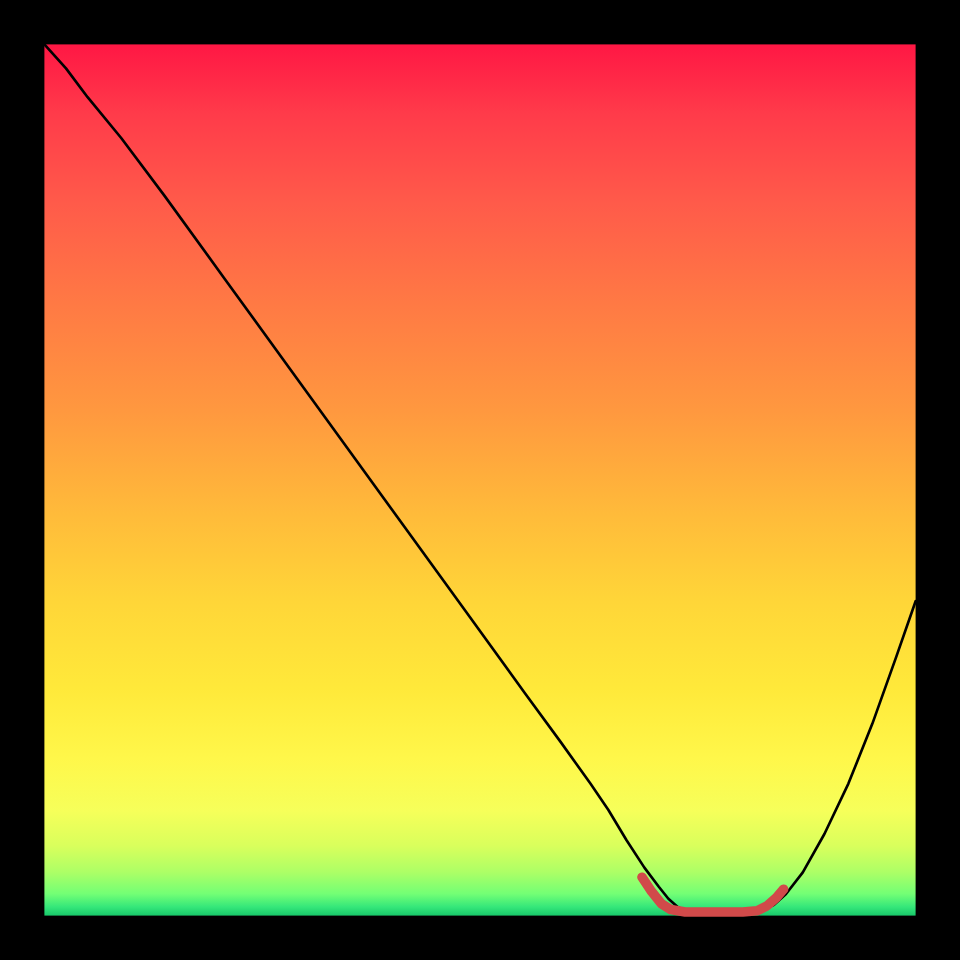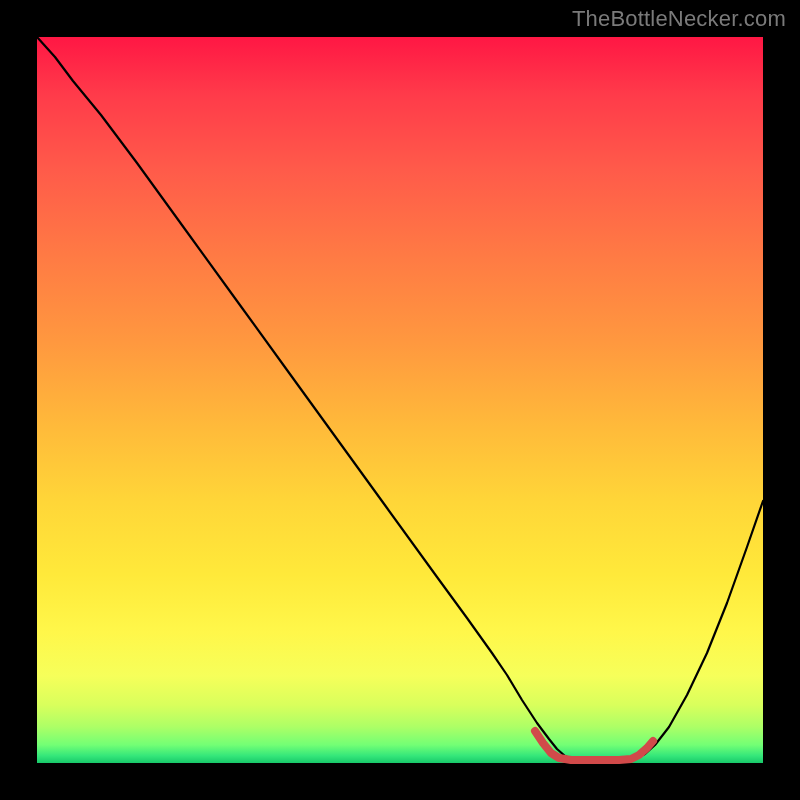--- a/index.html
+++ b/index.html
@@ -61,21 +61,20 @@
     font-size: 22px;
     font-weight: 500;
     letter-spacing: 0.2px;
     user-select: none;
   }
 </style>
 </head>
 <body>
 
 <div class="frame">
-  <div class="watermark">TheBottleNecker.com</div>
 
   <div class="plot">
     <svg viewBox="0 0 726 726" preserveAspectRatio="none">
       <path id="curve-path" fill="none" stroke="#000000" stroke-width="2.2" stroke-linejoin="round" stroke-linecap="round" d="M0.0,0.0 L18.0,20.0 L36.0,44.0 L64.0,78.0 L100.0,126.0 L150.0,195.0 L200.0,264.0 L250.0,333.0 L300.0,402.0 L350.0,471.0 L400.0,540.0 L430.0,581.0 L455.0,616.0 L470.0,638.0 L485.0,663.0 L500.0,686.0 L512.0,702.0 L520.0,712.0 L528.0,719.0 L536.0,723.0 L554.0,723.0 L570.0,723.0 L588.0,723.0 L600.0,721.0 L608.0,717.0 L618.0,708.0 L632.0,690.0 L650.0,658.0 L670.0,616.0 L690.0,566.0 L710.0,510.0 L726.0,464.0"></path>
       <path id="highlight-path" fill="none" stroke="#d14a4a" stroke-width="8" stroke-linecap="round" stroke-linejoin="round" d="M498.0,694.0 L506.0,706.0 L514.0,716.0 L522.0,721.0 L534.0,723.0 L550.0,723.0 L566.0,723.0 L582.0,723.0 L594.0,722.0 L602.0,718.0 L610.0,711.0 L616.0,704.0"></path>
     </svg>
   </div>
 </div>
 
 </body></html>

